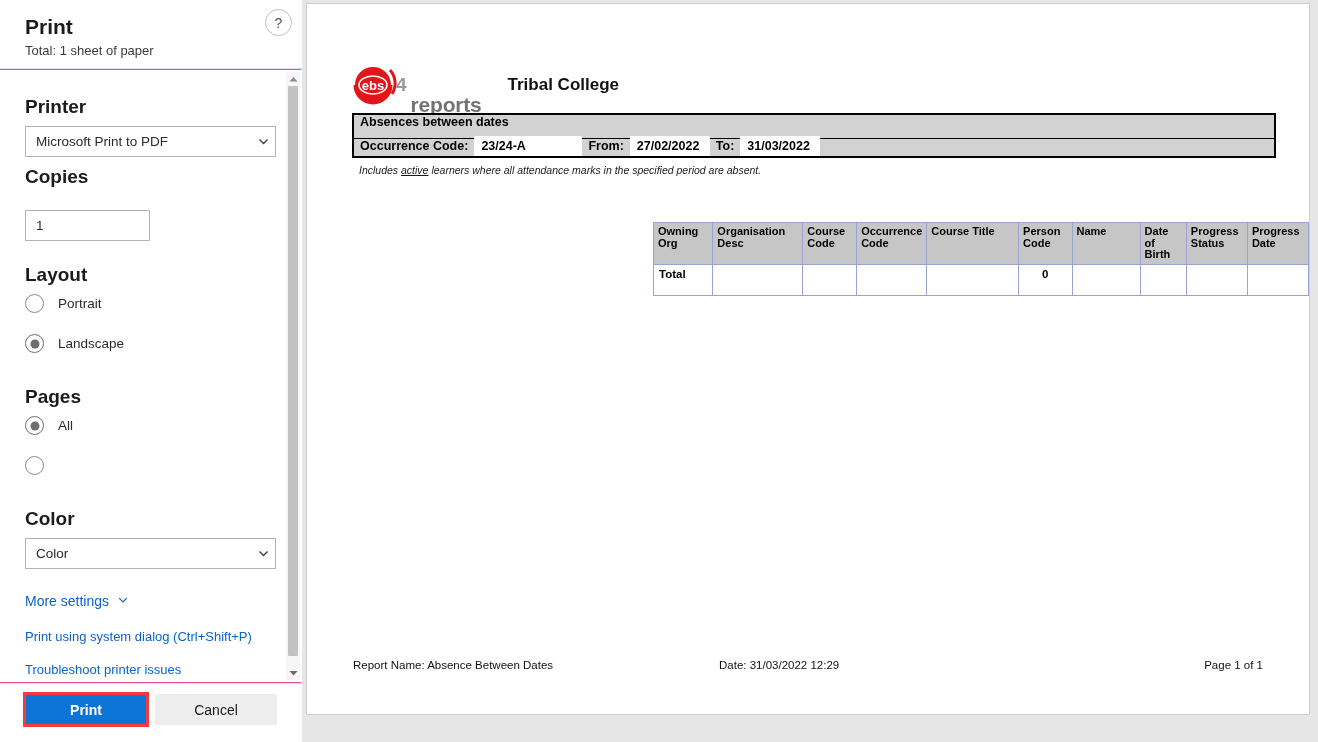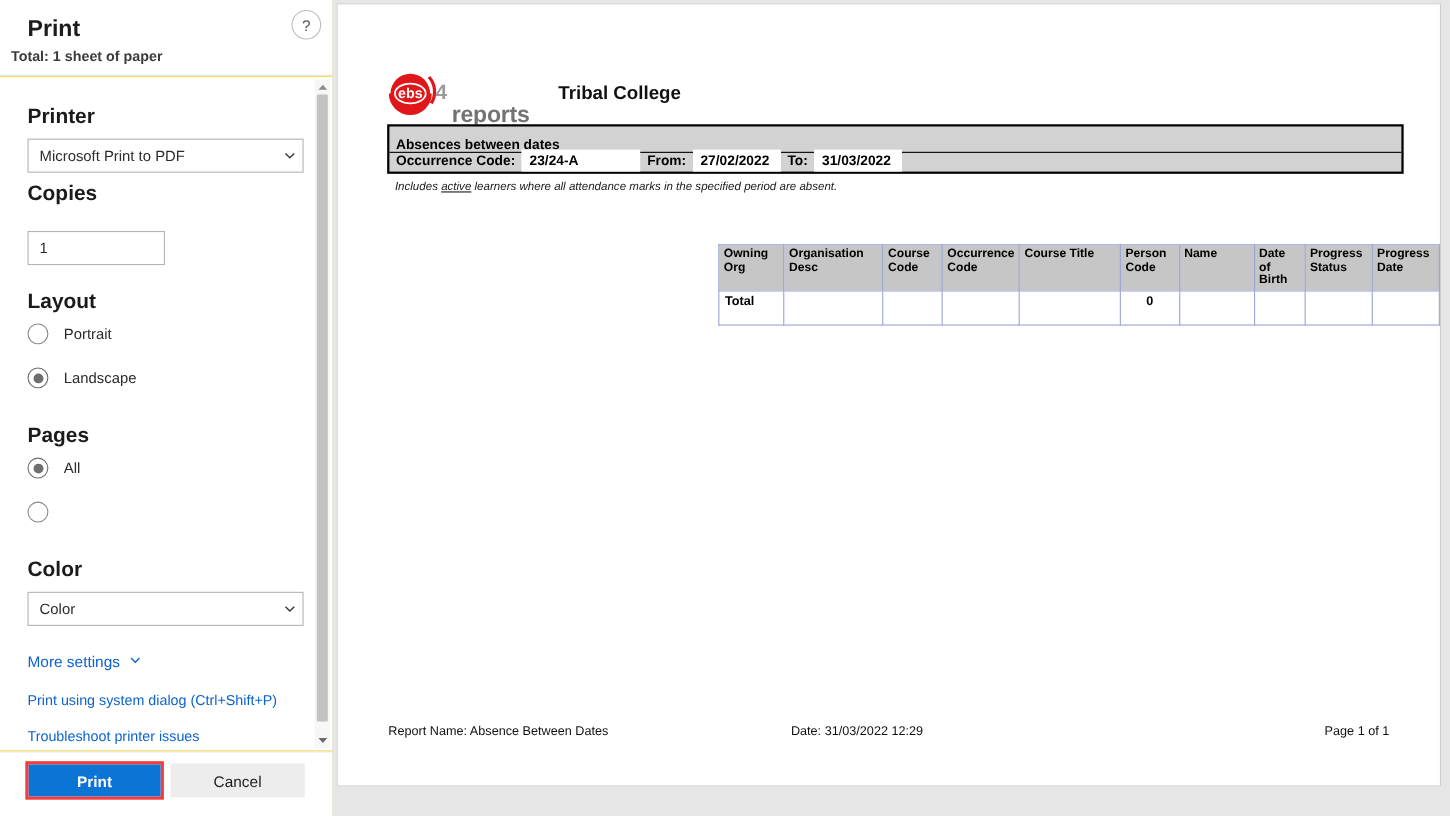--- a/index.html
+++ b/index.html
@@ -7,27 +7,27 @@
     width:1318px;height:742px;overflow:hidden;
     background:#e6e6e6;
     font-family:"Liberation Sans", sans-serif;
     -webkit-font-smoothing:antialiased;
   }
   #root{position:relative;width:1318px;height:742px;}
 
   
   #print-dialog{
     position:absolute;left:0;top:0;width:302px;height:742px;
-    background:#fde047;border-right:1px solid #d6d6d6;
+    background:#ec4899;border-right:1px solid #d6d6d6;
     box-sizing:border-box;
   }
   .dlg-header{position:absolute;left:0;top:0;width:302px;height:69px;
     border-bottom:1px solid #e3e3e3;box-sizing:border-box;background:#fff;}
   .dlg-title{position:absolute;left:25px;top:15px;font-size:21px;color:#1b1b1b;font-weight:600;}
-  .dlg-sub{position:absolute;left:10px;top:43px;font-size:13px;color:#3b3b3b;font-weight:bold;}
+  .dlg-sub{position:absolute;left:25px;top:43px;font-size:13px;color:#3b3b3b;}
   .help-btn{
     position:absolute;left:265px;top:9px;width:27px;height:27px;border-radius:50%;
     border:1px solid #bdbdbd;background:#fff;color:#555;font-size:14px;
     display:flex;align-items:center;justify-content:center;cursor:pointer;box-sizing:border-box;
   }
 
   .dlg-body{position:absolute;left:0;top:70px;width:302px;height:612px;overflow:hidden;background:#fff;}
   .sect-label{position:absolute;font-size:19px;color:#1b1b1b;font-weight:600;}
   .combo{
     position:absolute;height:31px;border:1px solid #b3b3b3;background:#fff;
@@ -80,21 +80,21 @@
 
   .logo-row{position:absolute;left:45px;top:48px;display:flex;align-items:center;}
   .logo-mark{width:46px;height:42px;flex:none;}
   .logo-4{font-size:19px;color:#9a9a9a;font-weight:bold;margin-left:-2px;}
   .logo-reports{font-size:21px;color:#737373;font-weight:bold;margin-left:4px;letter-spacing:-.2px;margin-top:41px;}
   .college{font-size:17px;color:#111;font-weight:bold;margin-left:26px;}
 
   .hdr-box{position:absolute;left:45px;top:109px;width:924px;height:45px;border:2px solid #000;
     background:#d2d2d2;box-sizing:border-box;}
   .hdr-line1{position:absolute;left:0;top:0;width:100%;height:24px;border-bottom:1px solid #000;
-    box-sizing:border-box;display:flex;align-items:flex-end;}
+    box-sizing:border-box;display:flex;align-items:flex-start;}
   .hdr-title{font-size:12.5px;font-weight:bold;color:#000;padding-left:6px;}
   .hdr-line2{position:absolute;left:0;top:21px;width:100%;height:20px;display:flex;align-items:center;}
   .fld-lbl{font-size:12.5px;font-weight:bold;color:#000;padding:0 6px;white-space:nowrap;}
   .fld-val{font-size:12.5px;font-weight:bold;color:#000000;background:#fff;height:20px;
     display:flex;align-items:center;padding-left:7px;box-sizing:border-box;}
   .note{position:absolute;left:52px;top:160px;font-size:10.5px;font-style:italic;color:#1a1a1a;}
   .note u{text-decoration:underline;}
 
   
   .dtable{position:absolute;left:346px;top:218px;border-collapse:collapse;table-layout:fixed;}

